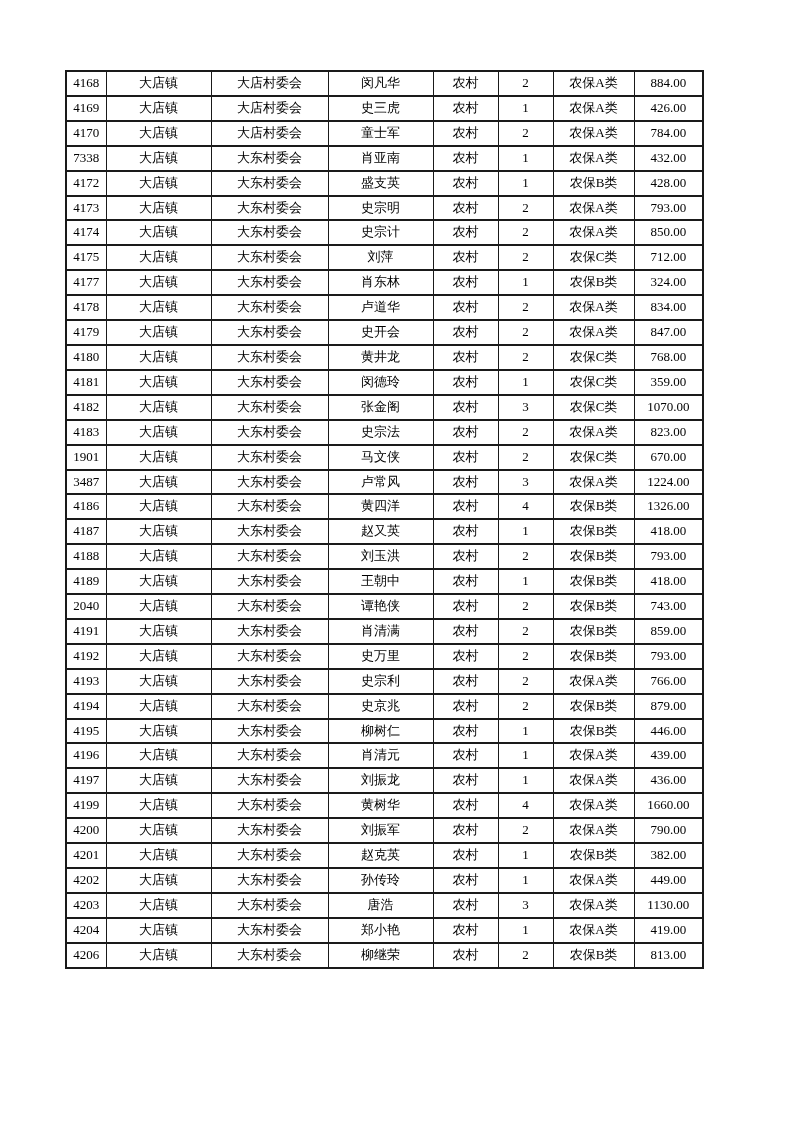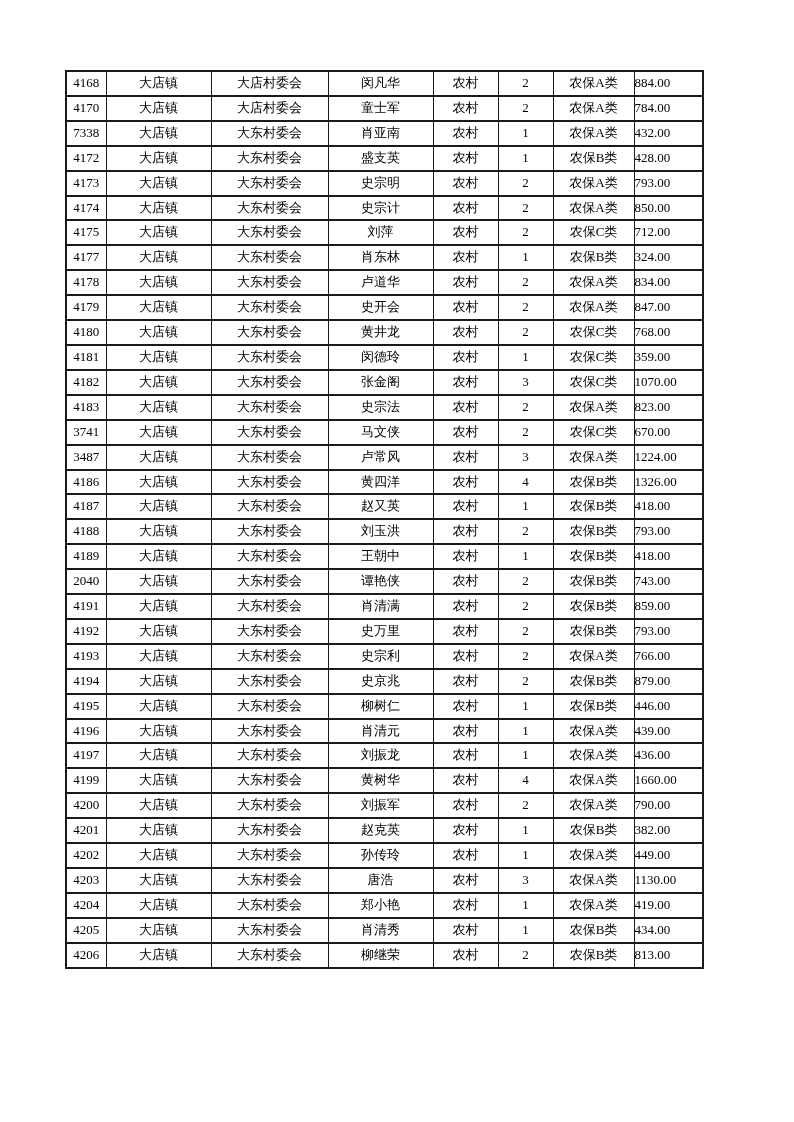--- a/index.html
+++ b/index.html
@@ -38,21 +38,21 @@
     height: 22.9px;
     line-height: 22.9px;
     padding: 0;
     font-size: 13px;
     text-align: center;
     vertical-align: middle;
     white-space: nowrap;
     overflow: hidden;
   }
   table.sheet td.num-right {
-    text-align: left;
+    text-align: center;
     margin-top: 36px;
   }
   col.c-id      { width: 40px;  }
   col.c-town    { width: 105px; }
   col.c-village { width: 117px; }
   col.c-name    { width: 105px; }
   col.c-cat     { width: 65px;  }
   col.c-count   { width: 55px;  }
   col.c-plan    { width: 81px;  }
   col.c-amount  { width: 69px;  }
@@ -77,20 +77,30 @@
           <td>4168</td>
           <td>大店镇</td>
           <td>大店村委会</td>
           <td>闵凡华</td>
           <td>农村</td>
           <td>2</td>
           <td>农保A类</td>
           <td class="num-right">884.00</td>
         </tr>
         <tr>
+          <td>4169</td>
+          <td>大店镇</td>
+          <td>大店村委会</td>
+          <td>史三虎</td>
+          <td>农村</td>
+          <td>1</td>
+          <td>农保A类</td>
+          <td class="num-right">426.00</td>
+        </tr>
+        <tr>
           <td>4170</td>
           <td>大店镇</td>
           <td>大店村委会</td>
           <td>童士军</td>
           <td>农村</td>
           <td>2</td>
           <td>农保A类</td>
           <td class="num-right">784.00</td>
         </tr>
         <tr>
@@ -207,21 +217,21 @@
           <td>4183</td>
           <td>大店镇</td>
           <td>大东村委会</td>
           <td>史宗法</td>
           <td>农村</td>
           <td>2</td>
           <td>农保A类</td>
           <td class="num-right">823.00</td>
         </tr>
         <tr>
-          <td>3741</td>
+          <td>1901</td>
           <td>大店镇</td>
           <td>大东村委会</td>
           <td>马文侠</td>
           <td>农村</td>
           <td>2</td>
           <td>农保C类</td>
           <td class="num-right">670.00</td>
         </tr>
         <tr>
           <td>3487</td>
@@ -405,30 +415,20 @@
         </tr>
         <tr>
           <td>4204</td>
           <td>大店镇</td>
           <td>大东村委会</td>
           <td>郑小艳</td>
           <td>农村</td>
           <td>1</td>
           <td>农保A类</td>
           <td class="num-right">419.00</td>
-        </tr>
-        <tr>
-          <td>4205</td>
-          <td>大店镇</td>
-          <td>大东村委会</td>
-          <td>肖清秀</td>
-          <td>农村</td>
-          <td>1</td>
-          <td>农保B类</td>
-          <td class="num-right">434.00</td>
         </tr>
         <tr>
           <td>4206</td>
           <td>大店镇</td>
           <td>大东村委会</td>
           <td>柳继荣</td>
           <td>农村</td>
           <td>2</td>
           <td>农保B类</td>
           <td class="num-right">813.00</td>

